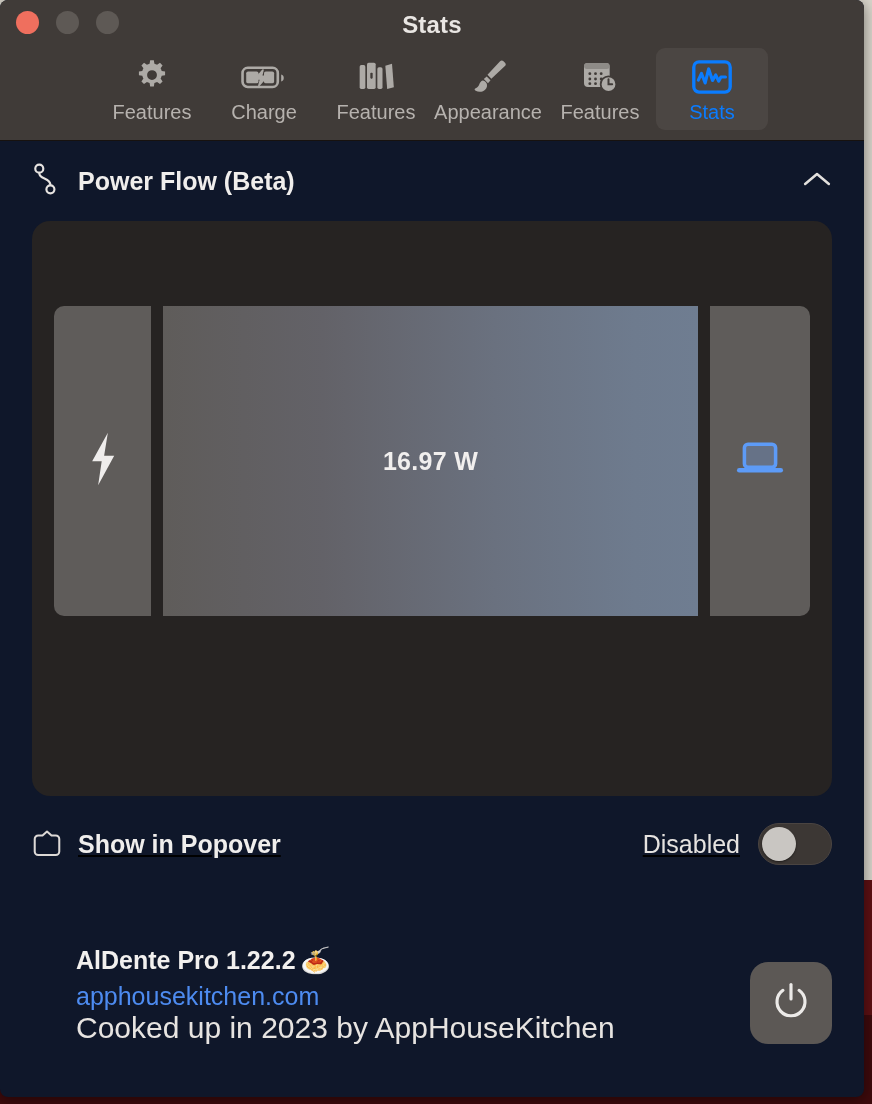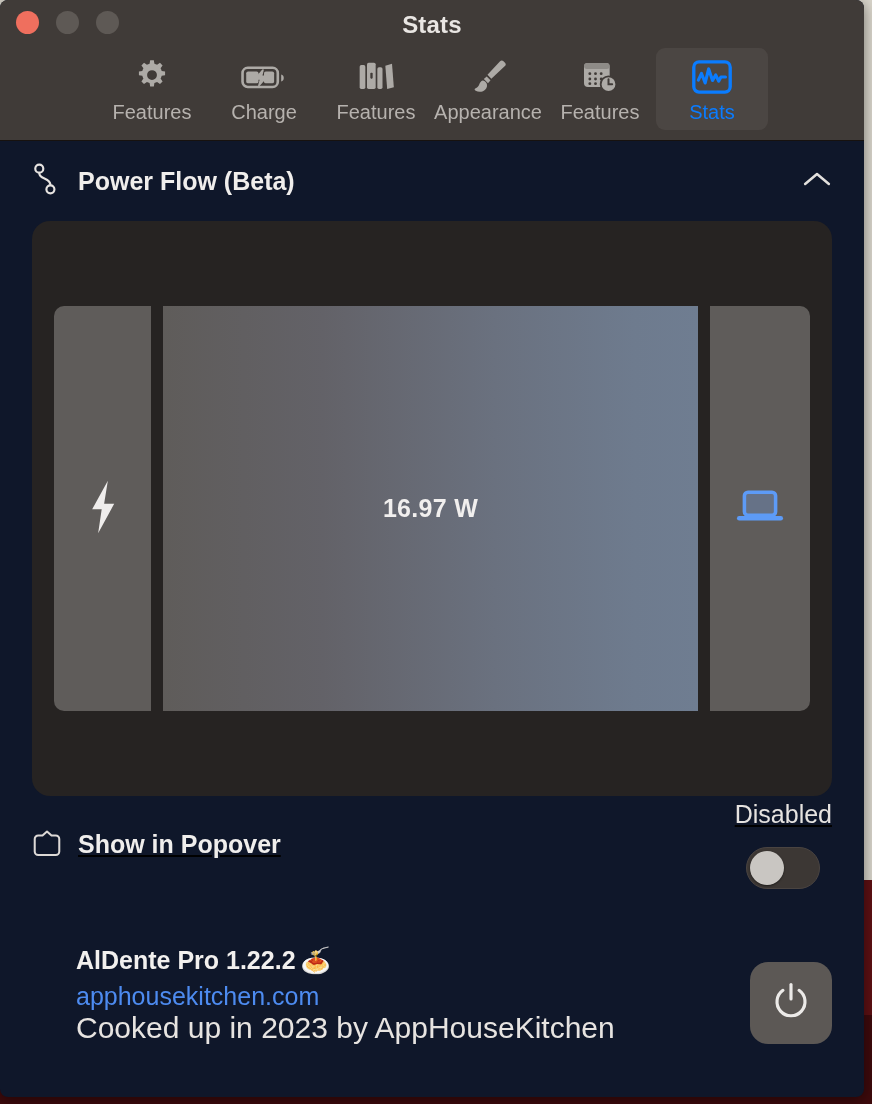--- a/index.html
+++ b/index.html
@@ -120,21 +120,21 @@
   
   .flow-card {
     background: #262322;
     border-radius: 18px;
     height: 575px;
     position: relative;
   }
   .sankey {
     position: absolute;
     left: 22px; right: 22px;
-    top: 85px; height: 405px;
+    top: 85px; height: 310px;
     display: flex;
     align-items: stretch;
   }
   .node {
     background: #5f5c5a;
     border-radius: 10px;
     position: relative;
     display: flex;
     align-items: center;
     justify-content: center;
@@ -166,21 +166,21 @@
     text-decoration: underline;
   }
   .row-icon { width: 34px; display: flex; align-items: center; }
   .row-label {
     color: #f0eeec;
     font-size: 25px;
     font-weight: bold;
     margin-left: 12px;
     flex: 1;
   }
-  .toggle-wrap { display: flex; align-items: center; gap: 18px; flex-direction: column; }
+  .toggle-wrap { display: flex; align-items: center; gap: 18px; }
   .toggle-state {
     color: #e6e3e0;
     font-size: 25px;
   }
   .switch {
     width: 74px; height: 42px;
     border-radius: 21px;
     background: #3c3734;
     border: 1px solid #4a4441;
     position: relative;

